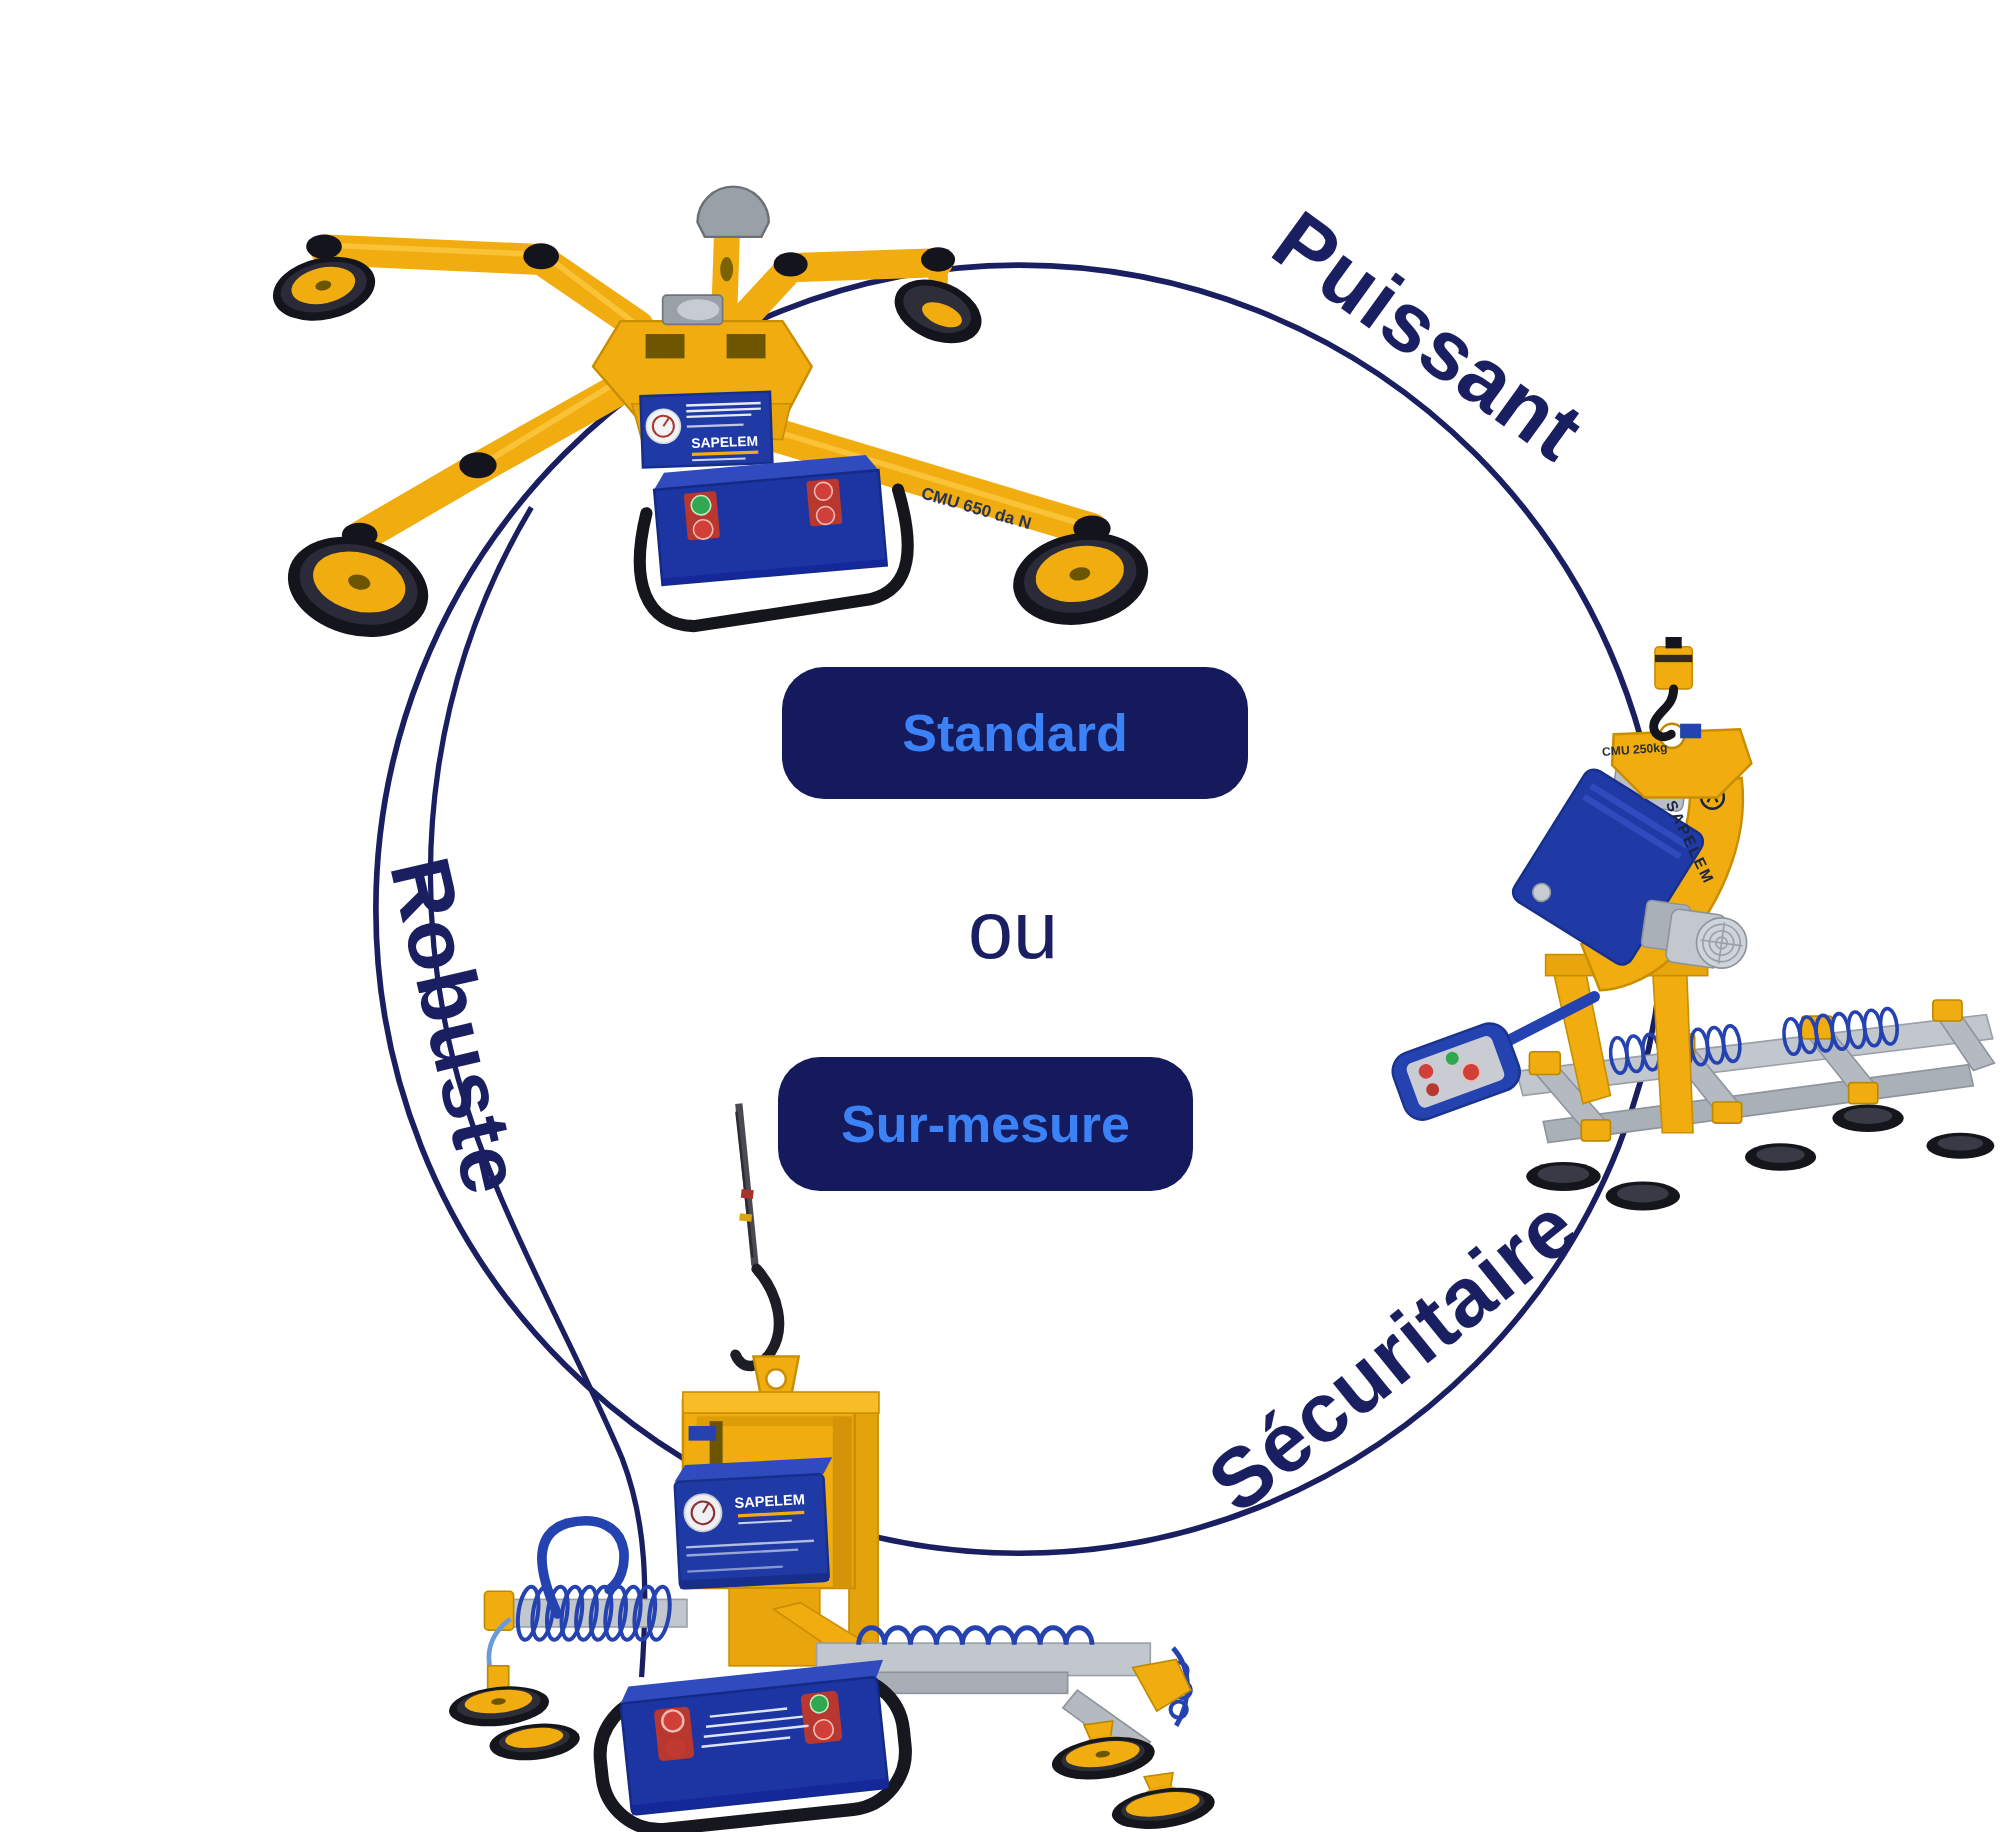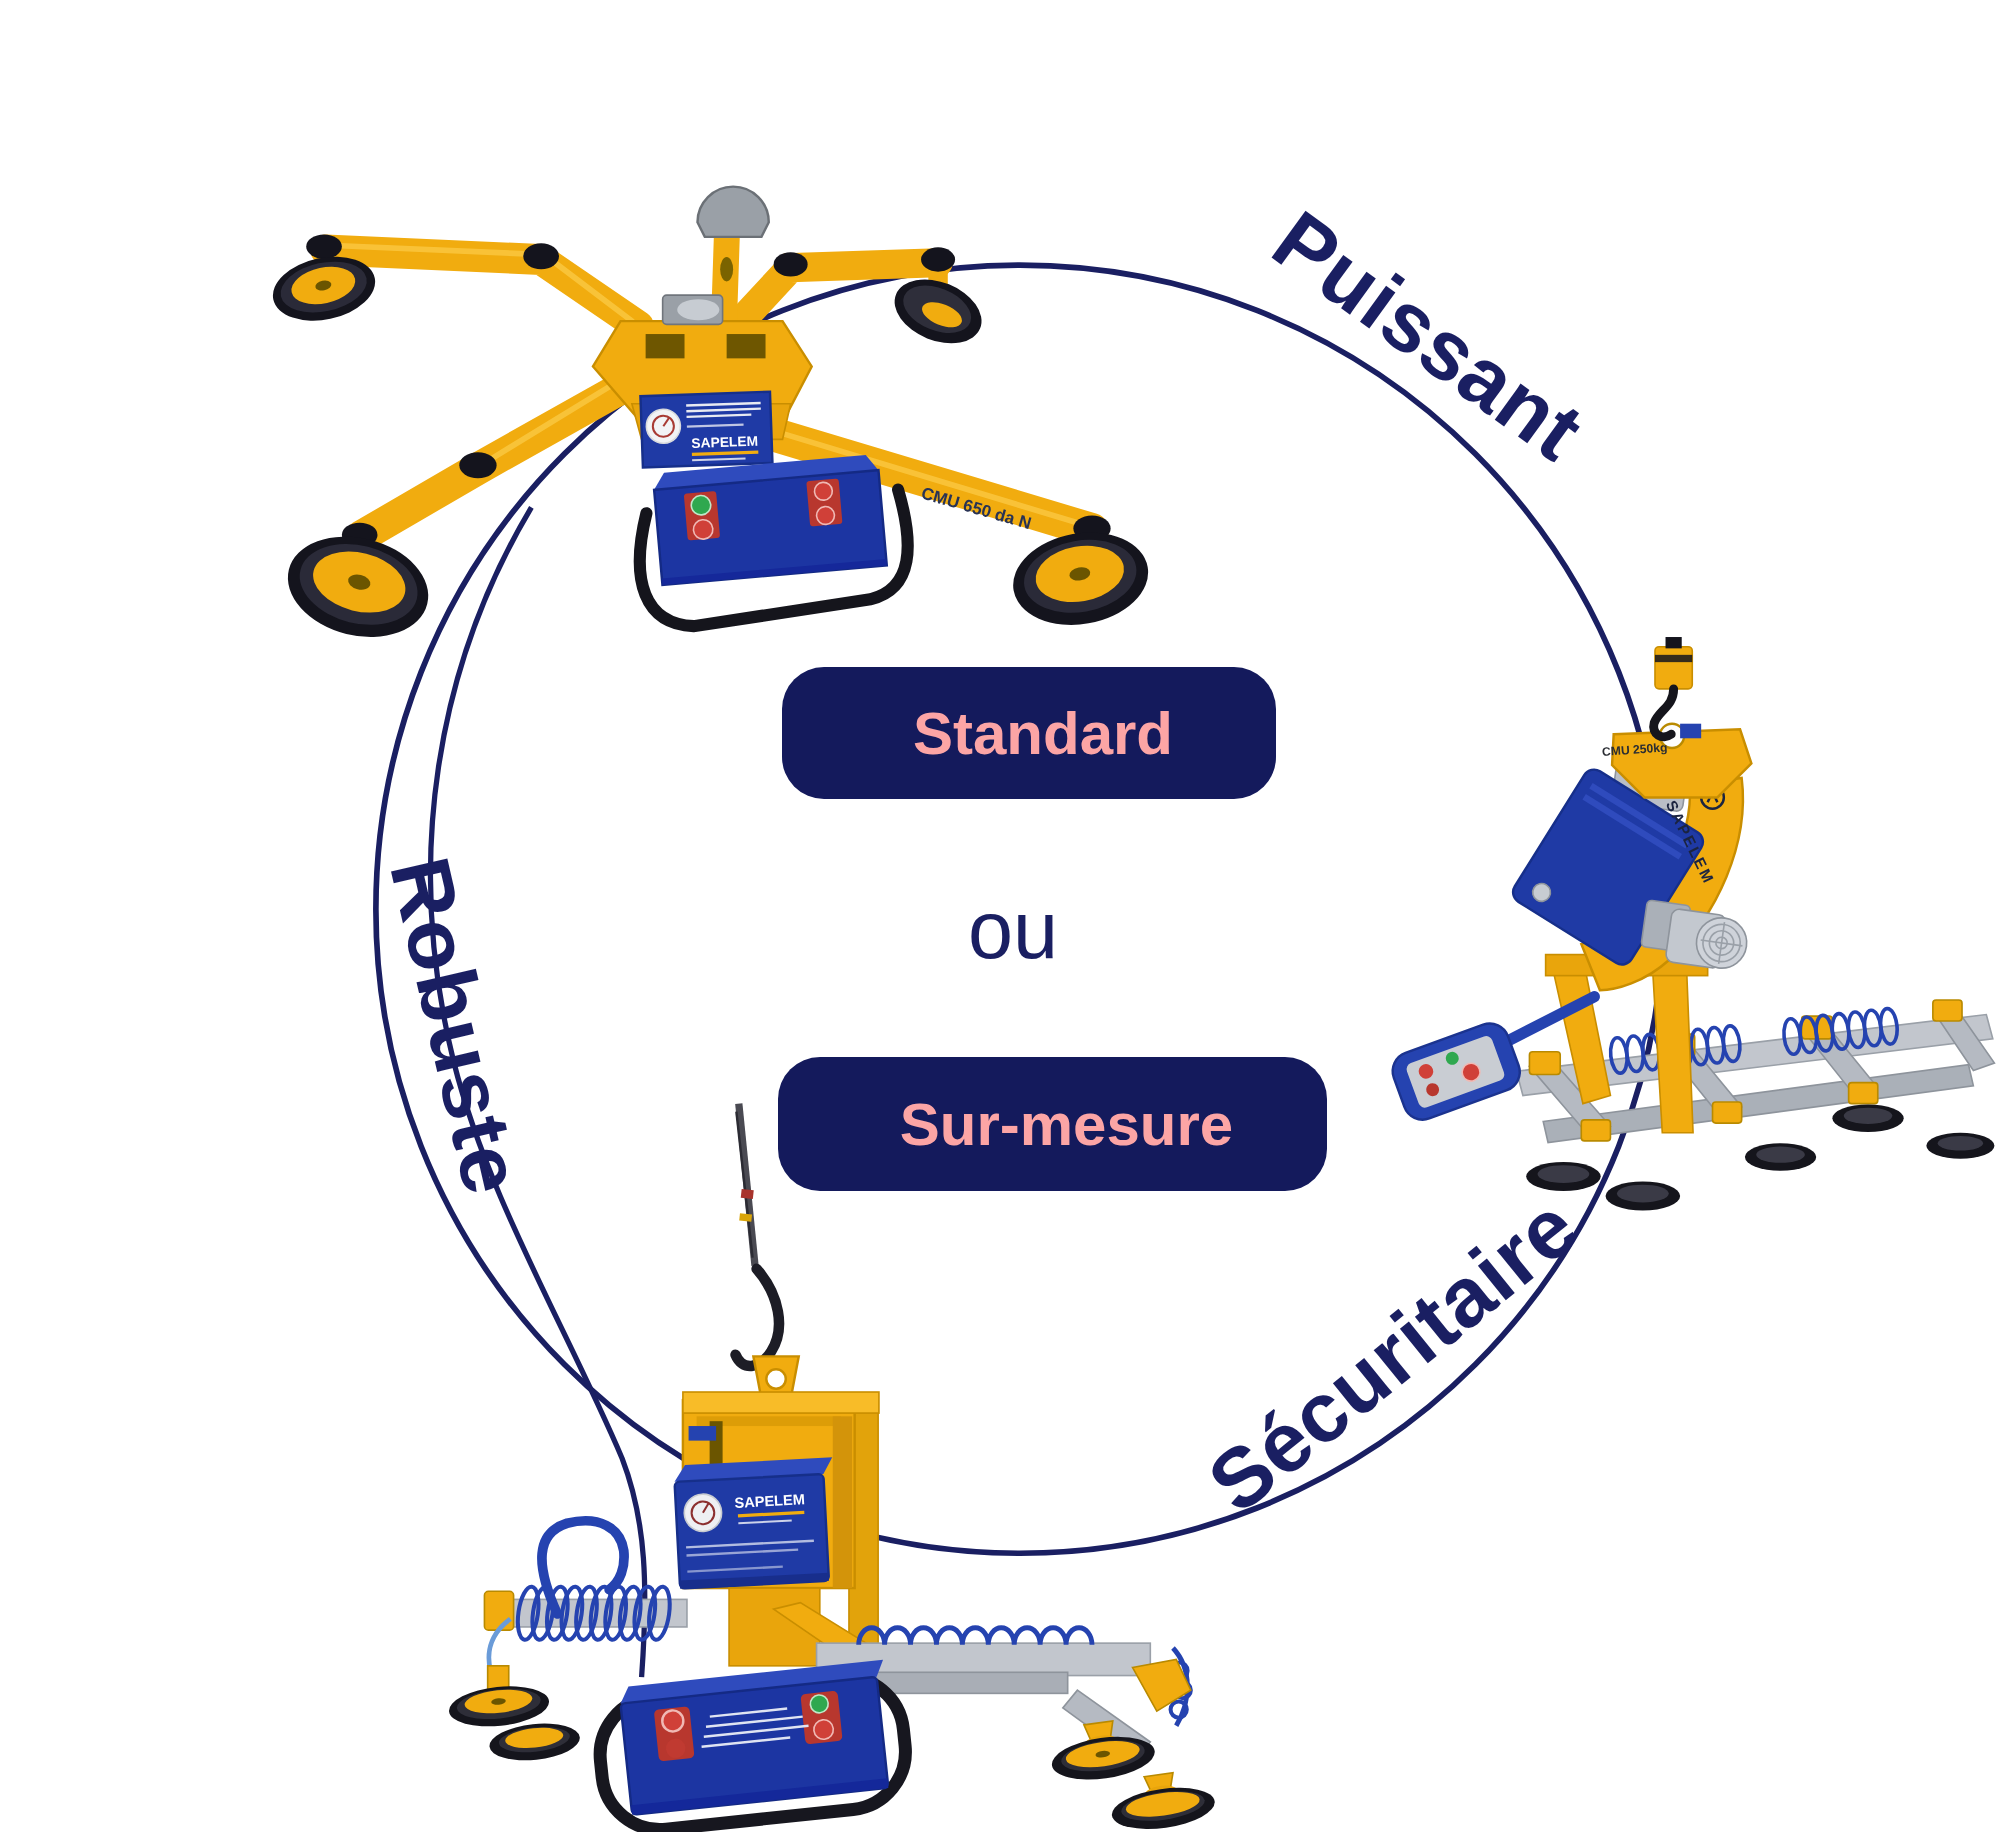--- a/index.html
+++ b/index.html
@@ -9,26 +9,26 @@
   }
   .artwork{position:absolute;left:0;top:0;}
   .ring-label{
     position:absolute;color:#1A1F62;font-weight:bold;font-size:84px;
     white-space:nowrap;transform-origin:center;letter-spacing:0.8px;
   }
   .lbl-puissant{left:1428px;top:336px;transform:translate(-50%,-50%) rotate(36deg);}
   .lbl-robuste{left:456px;top:1026px;transform:translate(-50%,-50%) rotate(77deg);}
   .lbl-securitaire{left:1393px;top:1355px;transform:translate(-50%,-50%) rotate(-39deg);}
   .pill{
-    position:absolute;background:#141A5C;color:#fca5a5;font-weight:bold;
-    font-size:60px;display:flex;align-items:center;justify-content:center;
-    border-radius:42px;white-space:nowrap;padding-left:28px;
+    position:absolute;background:#141A5C;color:#3b82f6;font-weight:bold;
+    font-size:52px;display:flex;align-items:center;justify-content:center;
+    border-radius:42px;white-space:nowrap;
   }
   .pill-standard{left:782px;top:667px;width:466px;height:132px;}
-  .pill-surmesure{left:778px;top:1057px;width:521px;height:134px;text-align:center;}
+  .pill-surmesure{left:778px;top:1057px;width:415px;height:134px;text-align:center;}
   .connector-ou{
     position:absolute;left:1013px;top:930px;transform:translate(-50%,-50%);
     color:#1A1F62;font-weight:normal;font-size:81px;
   }
   svg text{font-family:"Liberation Sans", sans-serif;}
 </style>
 </head>
 <body>
 
 <div class="stage">

